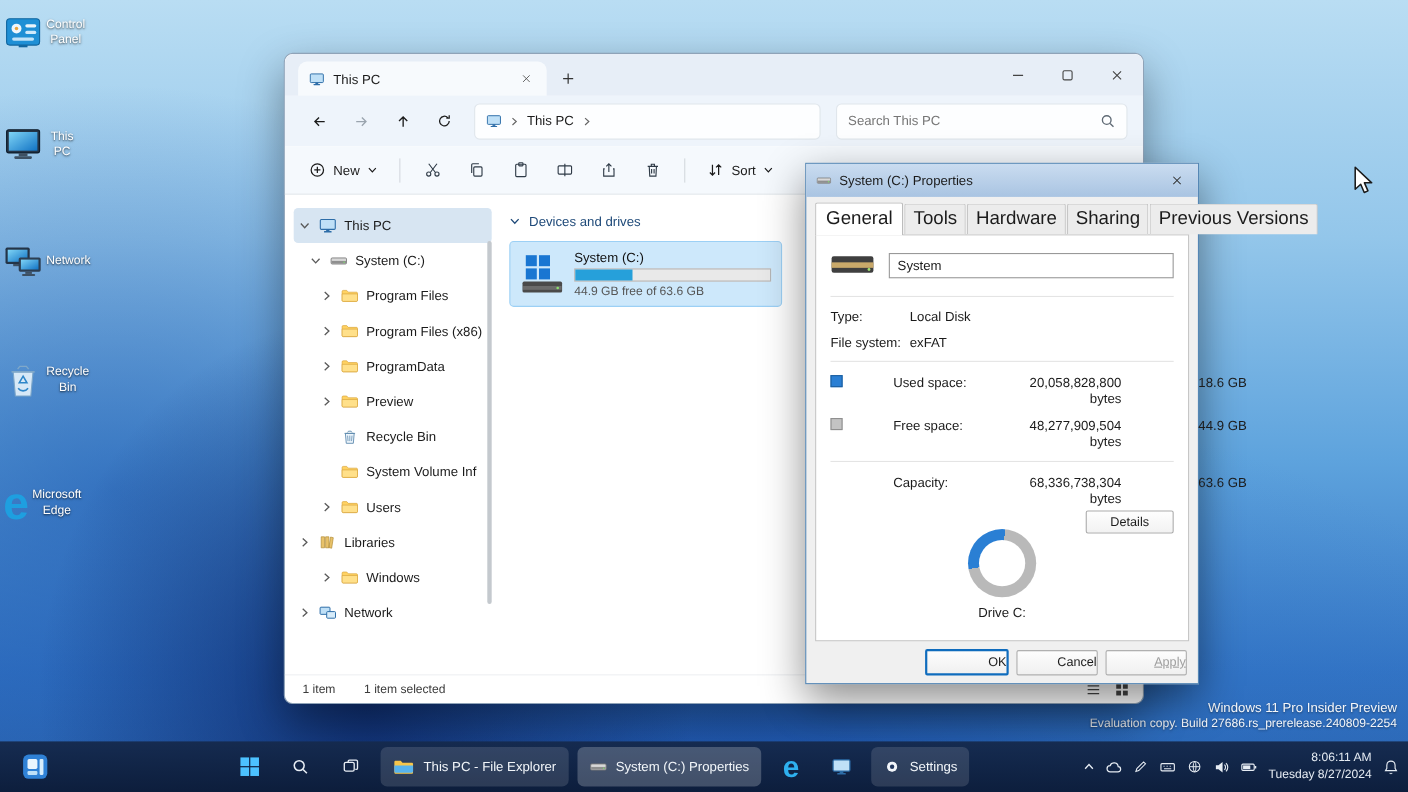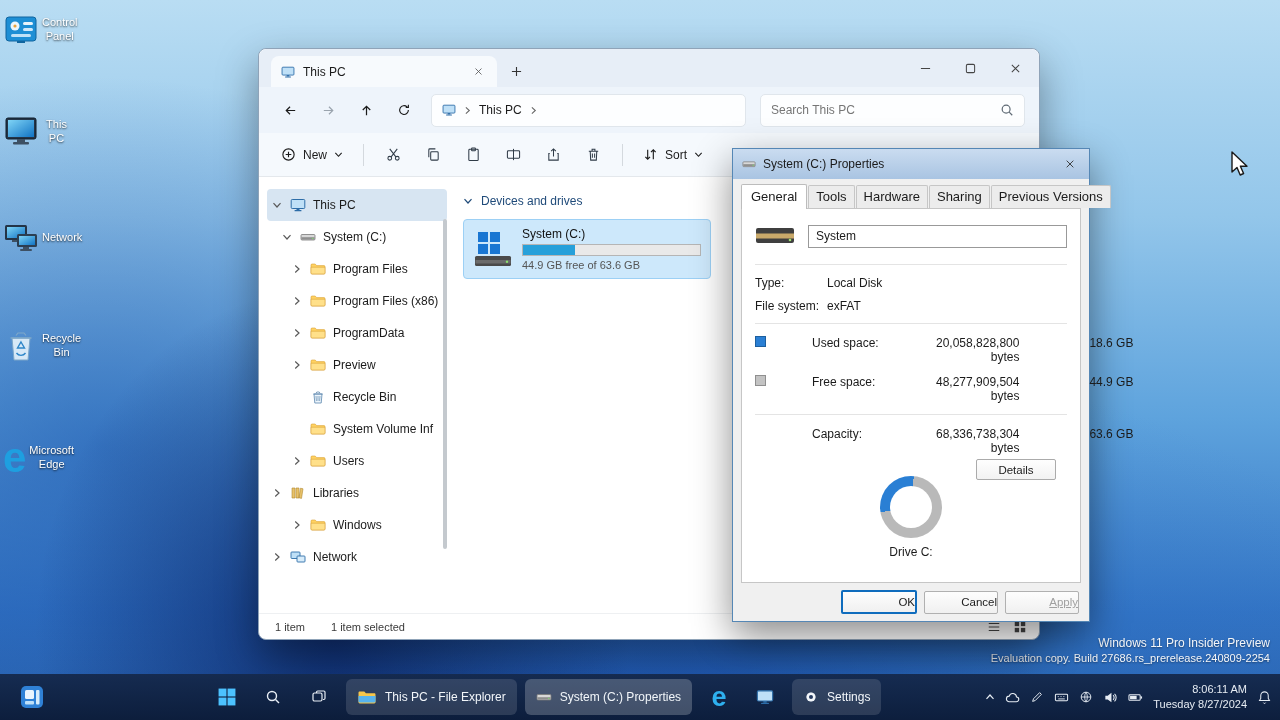--- a/index.html
+++ b/index.html
@@ -76,41 +76,41 @@
 
   
   .dialog{position:absolute;left:732px;top:148px;width:358px;height:474px;background:#f0f0f0;border:1px solid #5587b5;
     box-shadow:0 14px 36px rgba(0,0,0,.45);display:flex;flex-direction:column;font-size:12px;color:#1b1b1b;}
   .dlg-title{flex:0 0 30px;display:flex;align-items:center;gap:7px;padding:0 6px 0 9px;
     background:linear-gradient(180deg,#cadcf0,#a9c4e2);font-size:12px;}
   .dlg-title .t{flex:1;white-space:nowrap;}
   .dlg-close{width:26px;height:22px;display:flex;align-items:center;justify-content:center;color:#333;}
   .dlg-tabs{flex:0 0 26px;display:flex;align-items:flex-end;padding:4px 8px 0;position:relative;z-index:1;}
   .dlg-tab{padding:3px 7px 4px;background:#ececec;border:1px solid #c6c6c6;border-bottom:none;
-    border-radius:2px 2px 0 0;font-size:13px;margin-right:1px;white-space:nowrap;}
+    border-radius:2px 2px 0 0;font-size:17px;margin-right:1px;white-space:nowrap;}
   .dlg-tab.active{background:#fff;padding:4px 9px 5px;position:relative;top:1px;border-color:#bcbcbc;}
   .dlg-page{flex:1;margin:0 8px;background:#fff;border:1px solid #c6c6c6;padding:8px 13px 0;position:relative;}
   .name-row{display:flex;align-items:center;gap:13px;padding:5px 0 10px;}
   .name-input{flex:1;height:23px;border:1px solid #999;background:#fff;font-size:12px;font-family:inherit;
     padding:0 7px;color:#1b1b1b;outline:none;}
   .hr{border-top:1px solid #e4e4e4;margin:4px 0 8px;}
   .info-row{display:flex;padding:3px 0 6px;}
   .info-row .ilabel{flex:0 0 72px;}
   .space-row{display:flex;align-items:flex-start;padding:4px 0 7px;gap:36px;}
   .space-row .sq{flex:0 0 11px;height:11px;margin-right:10px;}
   .sq.used{background:#2a7fd4;border:1px solid #1d5f9e;}
   .sq.free{background:#c3c3c3;border:1px solid #8f8f8f;}
   .sq.blank{visibility:hidden;}
   .space-row .slabel{flex:0 0 88px;}
   .space-row .bytes{flex:1;text-align:right;}
   .space-row .gb{flex:0 0 78px;text-align:right;}
   .donut{width:62px;height:62px;border-radius:50%;margin:14px auto 7px;position:relative;background:#b9b9b9;}
   .donut::after{content:"";position:absolute;inset:10px;border-radius:50%;background:#fff;}
   .drive-caption{text-align:center;}
-  .details-btn{position:absolute;right:24px;top:250px;width:80px;height:21px;background:linear-gradient(#fefefe,#f2f2f2);
+  .details-btn{position:absolute;right:13px;top:250px;width:80px;height:21px;background:linear-gradient(#fefefe,#f2f2f2);
     border:1px solid #ababab;border-radius:2px;font-size:11.5px;font-family:inherit;color:#1b1b1b;}
   .dlg-buttons{flex:0 0 38px;display:flex;align-items:center;justify-content:flex-end;gap:7px;padding:0 10px;}
   .dlg-btn{width:74px;height:23px;background:linear-gradient(#fdfdfd,#f0f0f0);border:1px solid #b0b0b0;
     border-radius:2px;font-size:11.5px;font-family:inherit;color:#1b1b1b;text-align:right;}
   .dlg-btn.default{border:2px solid #0f6cbd;width:76px;height:24px;}
   .dlg-btn.disabled{color:#a0a0a0;text-decoration:underline;}
 
   
   .taskbar{position:absolute;left:0;bottom:0;width:100%;height:46px;color:#eef3f8;
     background:linear-gradient(180deg,rgba(21,42,78,.97),rgba(12,28,57,.97));}

